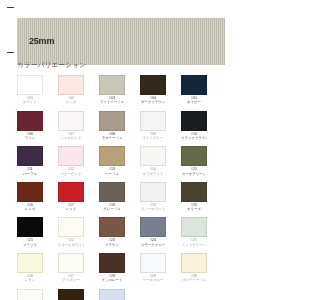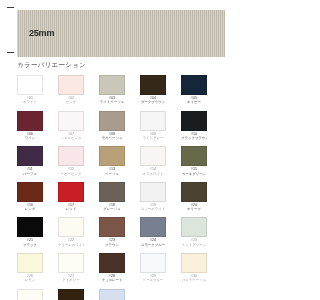--- a/index.html
+++ b/index.html
@@ -16,21 +16,21 @@
   }
 
   
   #ribbon-section {
     position: relative;
     height: 58px;
   }
   #ribbon-swatch {
     position: absolute;
     left: 17px;
-    top: 10px;
+    top: 18px;
     width: 210px;
     height: 47px;
     background-color: #c6c0b4;
     background-image:
       repeating-linear-gradient(
         90deg,
         rgba(255,255,255,0.30) 0px,
         rgba(255,255,255,0.30) 1px,
         rgba(0,0,0,0.045) 1px,
         rgba(0,0,0,0.045) 2px

